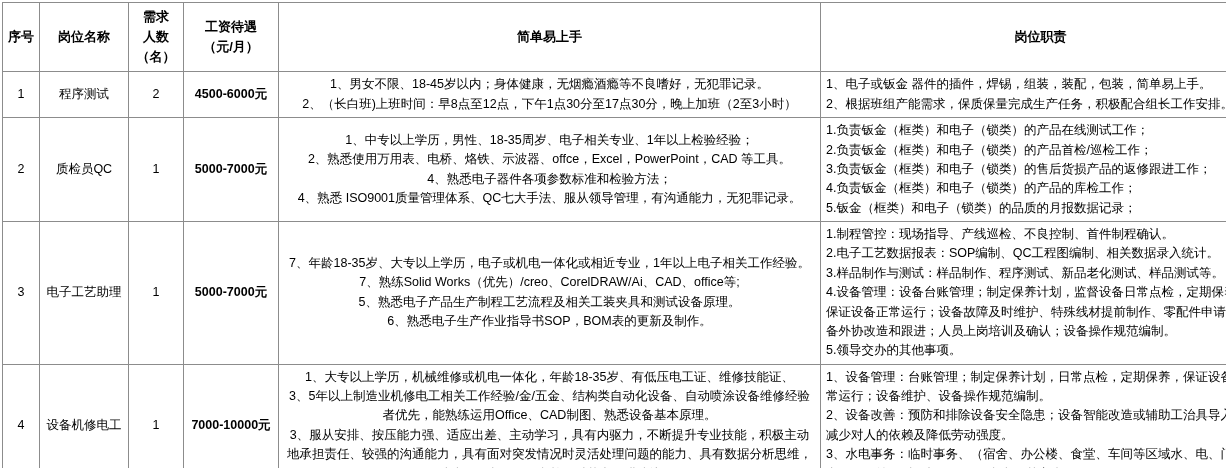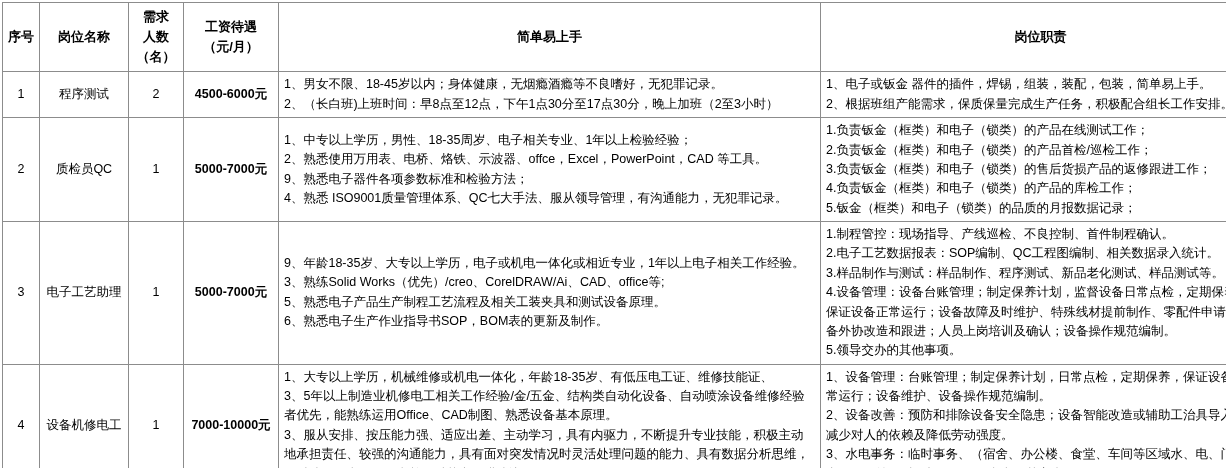--- a/index.html
+++ b/index.html
@@ -35,21 +35,21 @@
     text-align: center;
     font-weight: bold;
     font-size: 13px;
     padding: 4px 3px;
     height: 48px;
   }
   .c-no     { width: 30px;  text-align: center; margin-left: 16px; }
   .c-name   { width: 82px;  text-align: center; }
   .c-count  { width: 48px;  text-align: center; }
   .c-salary { width: 88px;  text-align: center; font-weight: bold; }
-  .c-req    { width: 535px; text-align: left; }
+  .c-req    { width: 535px; text-align: center; }
   .c-duty   { width: 433px; text-align: left; }
 
   td.c-no, td.c-name, td.c-count, td.c-salary {
     text-align: center;
   }
   td.c-req, td.c-duty {
     vertical-align: top;
     padding-top: 6px;
     padding-bottom: 6px;
   }
@@ -104,40 +104,40 @@
       </tr>
 
       <tr>
         <td class="c-no">2</td>
         <td class="c-name">质检员QC</td>
         <td class="c-count">1</td>
         <td class="c-salary">5000-7000元</td>
         <td class="c-req lines">
           <p>1、中专以上学历，男性、18-35周岁、电子相关专业、1年以上检验经验；</p>
           <p>2、熟悉使用万用表、电桥、烙铁、示波器、offce，Excel，PowerPoint，CAD 等工具。</p>
-          <p>9、熟悉电子器件各项参数标准和检验方法；</p>
+          <p>4、熟悉电子器件各项参数标准和检验方法；</p>
           <p>4、熟悉 ISO9001质量管理体系、QC七大手法、服从领导管理，有沟通能力，无犯罪记录。</p>
         </td>
         <td class="c-duty lines">
           <p>1.负责钣金（框类）和电子（锁类）的产品在线测试工作；</p>
           <p>2.负责钣金（框类）和电子（锁类）的产品首检/巡检工作；</p>
           <p>3.负责钣金（框类）和电子（锁类）的售后货损产品的返修跟进工作；</p>
           <p>4.负责钣金（框类）和电子（锁类）的产品的库检工作；</p>
           <p>5.钣金（框类）和电子（锁类）的品质的月报数据记录；</p>
         </td>
       </tr>
 
       <tr>
         <td class="c-no">3</td>
         <td class="c-name">电子工艺助理</td>
         <td class="c-count">1</td>
         <td class="c-salary">5000-7000元</td>
         <td class="c-req lines">
-          <p>9、年龄18-35岁、大专以上学历，电子或机电一体化或相近专业，1年以上电子相关工作经验。</p>
-          <p>3、熟练Solid Works（优先）/creo、CorelDRAW/Ai、CAD、office等;</p>
+          <p>7、年龄18-35岁、大专以上学历，电子或机电一体化或相近专业，1年以上电子相关工作经验。</p>
+          <p>7、熟练Solid Works（优先）/creo、CorelDRAW/Ai、CAD、office等;</p>
           <p>5、熟悉电子产品生产制程工艺流程及相关工装夹具和测试设备原理。</p>
           <p>6、熟悉电子生产作业指导书SOP，BOM表的更新及制作。</p>
         </td>
         <td class="c-duty lines">
           <p>1.制程管控：现场指导、产线巡检、不良控制、首件制程确认。</p>
           <p>2.电子工艺数据报表：SOP编制、QC工程图编制、相关数据录入统计。</p>
           <p>3.样品制作与测试：样品制作、程序测试、新品老化测试、样品测试等。</p>
           <p>4.设备管理：设备台账管理；制定保养计划，监督设备日常点检，定期保养，保证设备正常运行；设备故障及时维护、特殊线材提前制作、零配件申请；设备外协改造和跟进；人员上岗培训及确认；设备操作规范编制。</p>
           <p>5.领导交办的其他事项。</p>
         </td>

